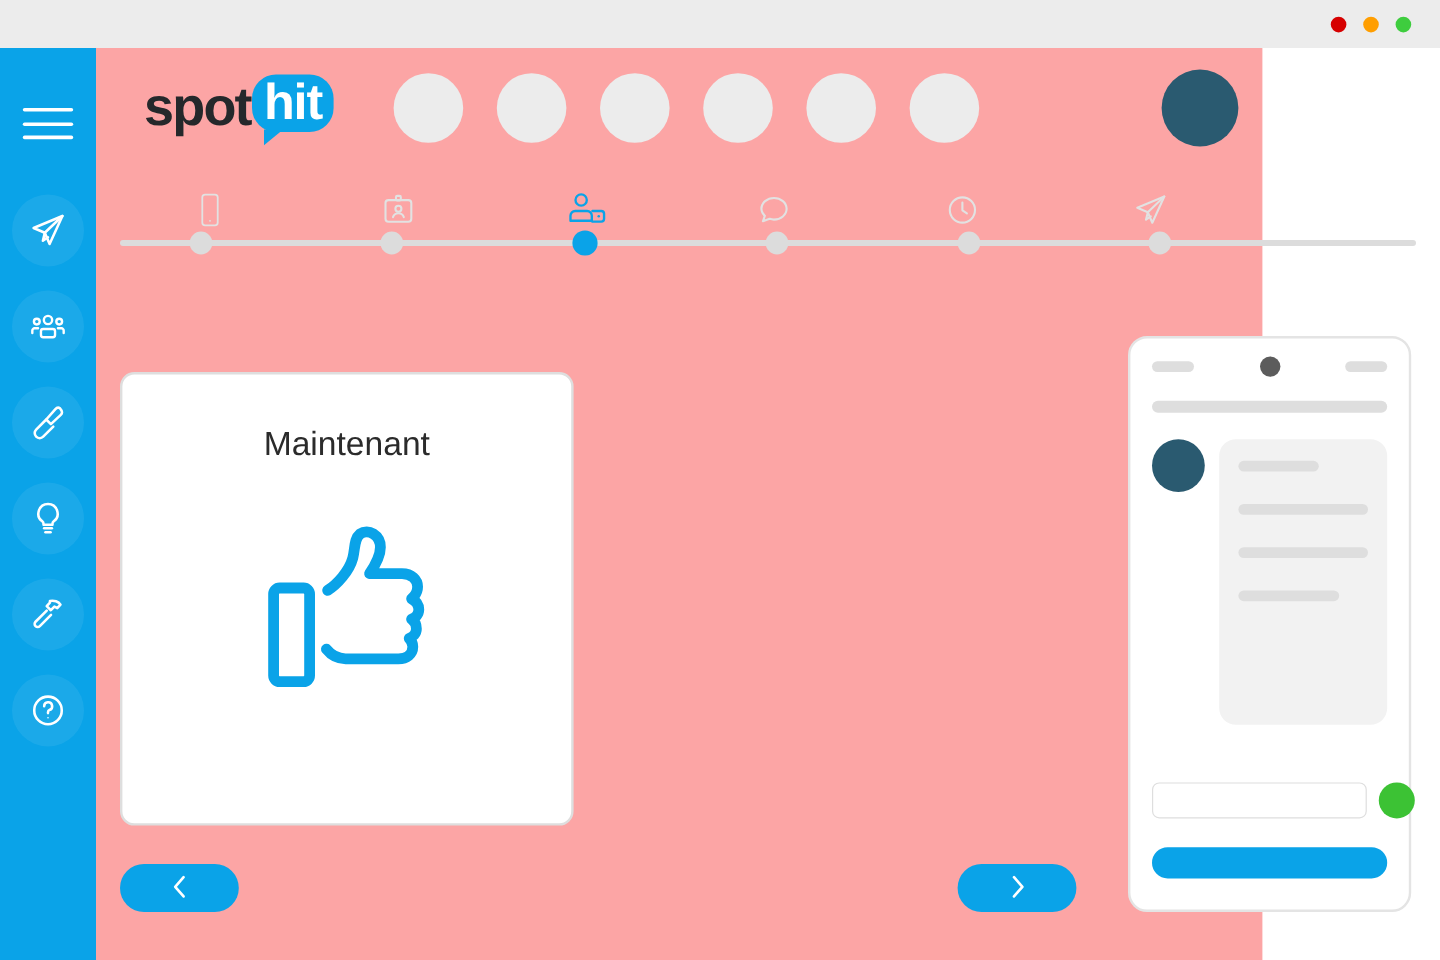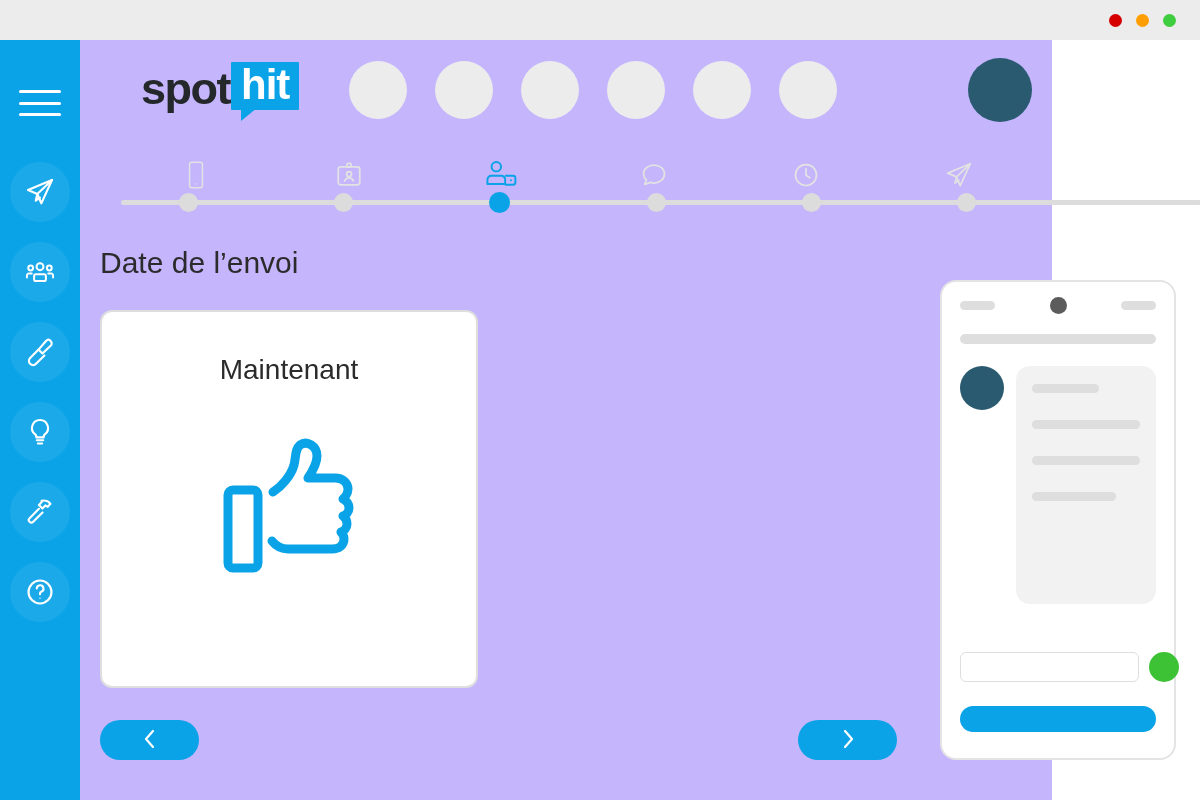--- a/index.html
+++ b/index.html
@@ -36,35 +36,34 @@
     width:60px; height:60px; border-radius:50%;
     background:rgba(255,255,255,0.07);
     display:flex; align-items:center; justify-content:center;
     cursor:pointer;
   }
   .side-icon svg { display:block; }
 
   
   .content {
     position:absolute; left:80px; top:40px; width:972px; height:760px;
-    background:#c4b5fd;
-    padding-left:21px;
+    background:#fca5a5;
   }
 
   
   .appheader { position:relative; height:98px; }
   .logo { position:absolute; left:40px; top:22px; display:flex; align-items:flex-end; }
   .logo-spot {
     font-size:45px; font-weight:bold; color:#25282b;
     letter-spacing:-1.5px; line-height:42px;
   }
   .logo-hit-wrap { position:relative; margin-left:1px; }
   .logo-hit {
     background:#0aa3e8; color:#fff; font-size:42px; font-weight:bold;
-    border-radius:1px; padding:1px 10px 3px 10px; line-height:44px;
+    border-radius:20px; padding:1px 10px 3px 10px; line-height:44px;
     letter-spacing:-1px; display:block;
   }
   .logo-tail {
     position:absolute; left:10px; bottom:-11px;
     width:0; height:0;
     border-left:0 solid transparent;
     border-right:16px solid transparent;
     border-top:13px solid #0aa3e8;
   }
   .header-circles { position:absolute; left:248px; top:21px; display:flex; gap:28px; }
@@ -307,21 +306,20 @@
       <div class="step-dots">
         <span class="sdot"></span>
         <span class="sdot"></span>
         <span class="sdot active"></span>
         <span class="sdot"></span>
         <span class="sdot"></span>
         <span class="sdot"></span>
       </div>
     </div>
 
-    <h1 class="page-title">Date de l’envoi</h1>
 
     <div class="cards">
 
       <div class="card">
         <div class="card-title">Maintenant</div>
         <div class="card-art">
           <svg width="140" height="150" viewBox="0 0 140 150" fill="none" stroke="#0aa3e8" stroke-width="9" stroke-linecap="round" stroke-linejoin="round">
             <rect x="9" y="62" width="30" height="78" rx="5"></rect>
             <path d="M54 64c8-5 18-16 21-27 2-8 1-16 6-20 7-5 17 1 17 11 0 8-5 16-9 22h27c8 0 13 5 13 11s-5 10-5 10c4 2 6 5 6 9s-3 7-6 8c3 2 4 5 4 8 0 4-3 7-6 8 2 2 3 4 3 7 0 6-5 10-12 10H69c-7 0-12-3-16-8"></path>
           </svg>

